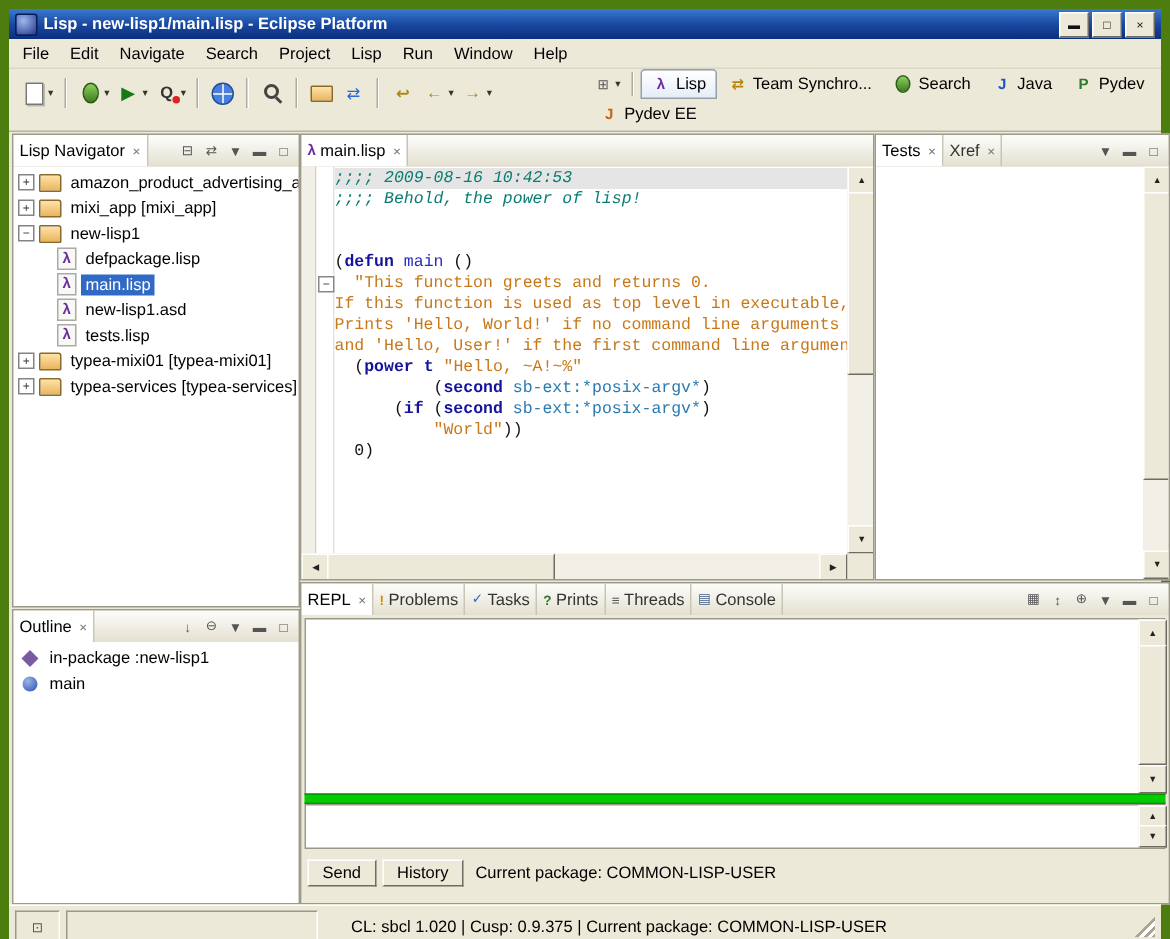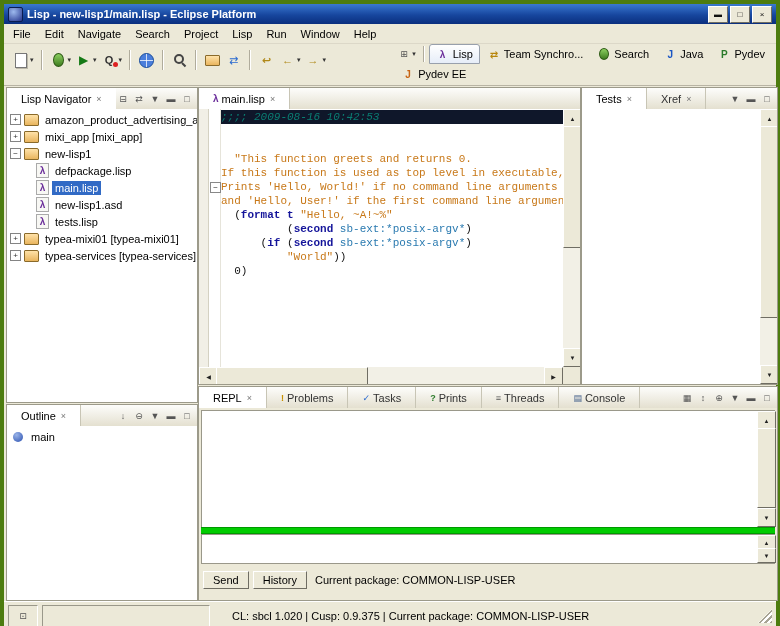--- a/index.html
+++ b/index.html
@@ -1,18 +1,18 @@
 <!DOCTYPE html>
 <html><head>
 <meta charset="utf-8">
 <style>
   html,body{margin:0;padding:0}
   body{width:780px;height:626px;position:relative;overflow:hidden;background:#ece9d8;
        font-family:"Liberation Sans","DejaVu Sans",sans-serif;font-size:11px;color:#000}
-  .win{position:absolute;inset:0;border:4px solid #4d7c0f;background:#ece9d8}
+  .win{position:absolute;inset:0;border:6px solid #4d7c0f;background:#ece9d8}
 
   
   .titlebar{height:20px;background:linear-gradient(180deg,#3a79d0 0%,#17469e 55%,#0a2f7e 100%);
             display:flex;align-items:center;gap:4px;padding:0 4px;color:#fff}
   .title-icon{width:13px;height:13px;border-radius:2px;flex:none;
               background:radial-gradient(circle at 35% 30%,#9db9ee,#24348c);border:1px solid #0a1c50}
   .title-text{font-weight:bold;flex:1;white-space:nowrap;overflow:hidden}
   .win-btns{display:flex;gap:2px}
   .wbtn{width:18px;height:15px;background:#ece9d8;border:1px solid;border-color:#fff #6f6d63 #6f6d63 #fff;
         display:flex;align-items:center;justify-content:center;font-size:8px;color:#111}
@@ -51,21 +51,21 @@
   .pic{width:14px;height:14px;display:flex;align-items:center;justify-content:center;font-size:10px;font-weight:bold}
   .pic-lambda{color:#6a2d9a}.pic-sync{color:#b8860b}.pic-java{color:#1a56c4}.pic-pydev{color:#2a7a2a}.pic-javaee{color:#c86414}
   .pic-bug::before{content:"";width:8px;height:10px;border-radius:50%;background:linear-gradient(180deg,#8cd060,#3f7d1f);border:1px solid #2d5a14}
 
   
   .workspace{position:relative;height:515px;background:#ece9d8}
   .view{position:absolute;background:#ece9d8;border:1px solid #9c9a8a;overflow:hidden}
   .vhdr{position:absolute;top:0;left:0;right:0;height:21px;display:flex;align-items:stretch;
         border-bottom:1px solid #b5b2a4;background:linear-gradient(180deg,#fdfdfb,#e4e0d0)}
   .vtabs{display:flex;flex:1;overflow:hidden}
-  .vtab{display:flex;align-items:center;gap:3px;padding:0 14px;border-right:1px solid #c8c5b5;color:#333;white-space:nowrap}
+  .vtab{display:flex;align-items:center;gap:3px;padding:0 4px;border-right:1px solid #c8c5b5;color:#333;white-space:nowrap}
   .vtab.active{background:#fff;color:#000}
   .vtab-close{font-size:9px;color:#777;margin-left:2px}
   .ttab-ic{font-size:9px;font-weight:bold}
   .ic-tab-problems{color:#c89000}.ic-tab-tasks{color:#2a6ad0}.ic-tab-apropos{color:#2a7a2a}
   .ic-tab-threads{color:#555}.ic-tab-console{color:#44608a}.ic-tab-lisp-file{color:#6a2d9a;font-size:10px}
   .hicons{display:flex;align-items:center;gap:2px;padding-right:3px}
   .hicon{width:14px;height:14px;display:flex;align-items:center;justify-content:center;font-size:9px;color:#555}
   .vbody{position:absolute;left:0;right:0;top:21px;bottom:0;background:#fff;overflow:hidden}
   .vbody.tree{padding-top:2px}
 
@@ -94,21 +94,21 @@
 
   
   .editor-body{background:#fff}
   .ann-ruler{position:absolute;left:0;top:0;bottom:17px;width:9px;background:#f1efe6;border-right:1px solid #d4d1c2}
   .fold-ruler{position:absolute;left:10px;top:0;bottom:17px;width:11px;background:#fff;border-right:1px solid #e6e4da}
   .fold-box{position:absolute;left:1px;top:73px;width:9px;height:9px;border:1px solid #888;background:#fff;
             font-size:8px;line-height:1;text-align:center;color:#333;display:flex;align-items:center;justify-content:center}
   .code-area{position:absolute;left:22px;top:1px;right:17px;bottom:17px;overflow:hidden;
              font-family:"Liberation Mono","DejaVu Sans Mono",monospace;font-size:11px}
   .code-line{height:14px;line-height:14px;white-space:pre}
-  .code-line.hl{background:#0f172a}
+  .code-line.hl{background:#e5e5e5}
   .tk-cm{color:#0a7d72;font-style:italic}
   .tk-kw{color:#14149a;font-weight:bold}
   .tk-sym{color:#2a2ac0}
   .tk-str{color:#c87818}
   .tk-pl{color:#111}
   .tk-ext{color:#2a7ab0}
 
   
   .sb{position:absolute;background:#f2f0e6}
   .sb-v{top:0;right:0;bottom:17px;width:17px}
@@ -336,20 +336,24 @@
         <div class="hicons">
             <span class="hicon">↓</span>
             <span class="hicon">⊖</span>
             <span class="hicon">▼</span>
             <span class="hicon">▬</span>
             <span class="hicon">□</span>
           </div>
       </div>
       <div class="vbody tree">
           <div class="trow" style="padding-left: 4px;">
+            <span class="oicon oi-package"></span>
+            <span class="tlabel">in-package :new-lisp1</span>
+          </div>
+          <div class="trow" style="padding-left: 4px;">
             <span class="oicon oi-function"></span>
             <span class="tlabel">main</span>
           </div>
         </div>
     </div>
 
     <div class="view editorv">
       <div class="vhdr">
         <div class="vtabs">
             <div class="vtab active">
@@ -359,27 +363,29 @@
             </div>
           </div>
       </div>
       <div class="vbody editor-body">
         <div class="ann-ruler"></div>
         <div class="fold-ruler">
           <span class="fold-box">−</span>
         </div>
         <div class="code-area">
             <div class="code-line hl"><span class="tk-cm">;;;; 2009-08-16 10:42:53</span></div>
+            <div class="code-line"><span class="tk-cm">;;;; Behold, the power of lisp!</span></div>
             <div class="code-line"></div>
             <div class="code-line"></div>
+            <div class="code-line"><span class="tk-pl">(</span><span class="tk-kw">defun</span><span class="tk-pl"> </span><span class="tk-sym">main</span><span class="tk-pl"> ()</span></div>
             <div class="code-line"><span class="tk-str">  "This function greets and returns 0.</span></div>
             <div class="code-line"><span class="tk-str">If this function is used as top level in executable,</span></div>
             <div class="code-line"><span class="tk-str">Prints 'Hello, World!' if no command line arguments a</span></div>
             <div class="code-line"><span class="tk-str">and 'Hello, User!' if the first command line argument</span></div>
-            <div class="code-line"><span class="tk-pl">  (</span><span class="tk-kw">format</span><span class="tk-pl"> </span><span class="tk-kw">t</span><span class="tk-pl"> </span><span class="tk-str">"Hello, ~A!~%"</span></div>
+            <div class="code-line"><span class="tk-pl">  (</span><span class="tk-kw">power</span><span class="tk-pl"> </span><span class="tk-kw">t</span><span class="tk-pl"> </span><span class="tk-str">"Hello, ~A!~%"</span></div>
             <div class="code-line"><span class="tk-pl">          (</span><span class="tk-kw">second</span><span class="tk-pl"> </span><span class="tk-ext">sb-ext:*posix-argv*</span><span class="tk-pl">)</span></div>
             <div class="code-line"><span class="tk-pl">      (</span><span class="tk-kw">if</span><span class="tk-pl"> (</span><span class="tk-kw">second</span><span class="tk-pl"> </span><span class="tk-ext">sb-ext:*posix-argv*</span><span class="tk-pl">)</span></div>
             <div class="code-line"><span class="tk-pl">          </span><span class="tk-str">"World"</span><span class="tk-pl">))</span></div>
             <div class="code-line"><span class="tk-pl">  0)</span></div>
           </div>
         <div class="sb sb-v">
           <span class="sbtn up">▲</span>
           <span class="sthumb" style="top:17px;height:120px"></span>
           <span class="sbtn down">▼</span>
         </div>

